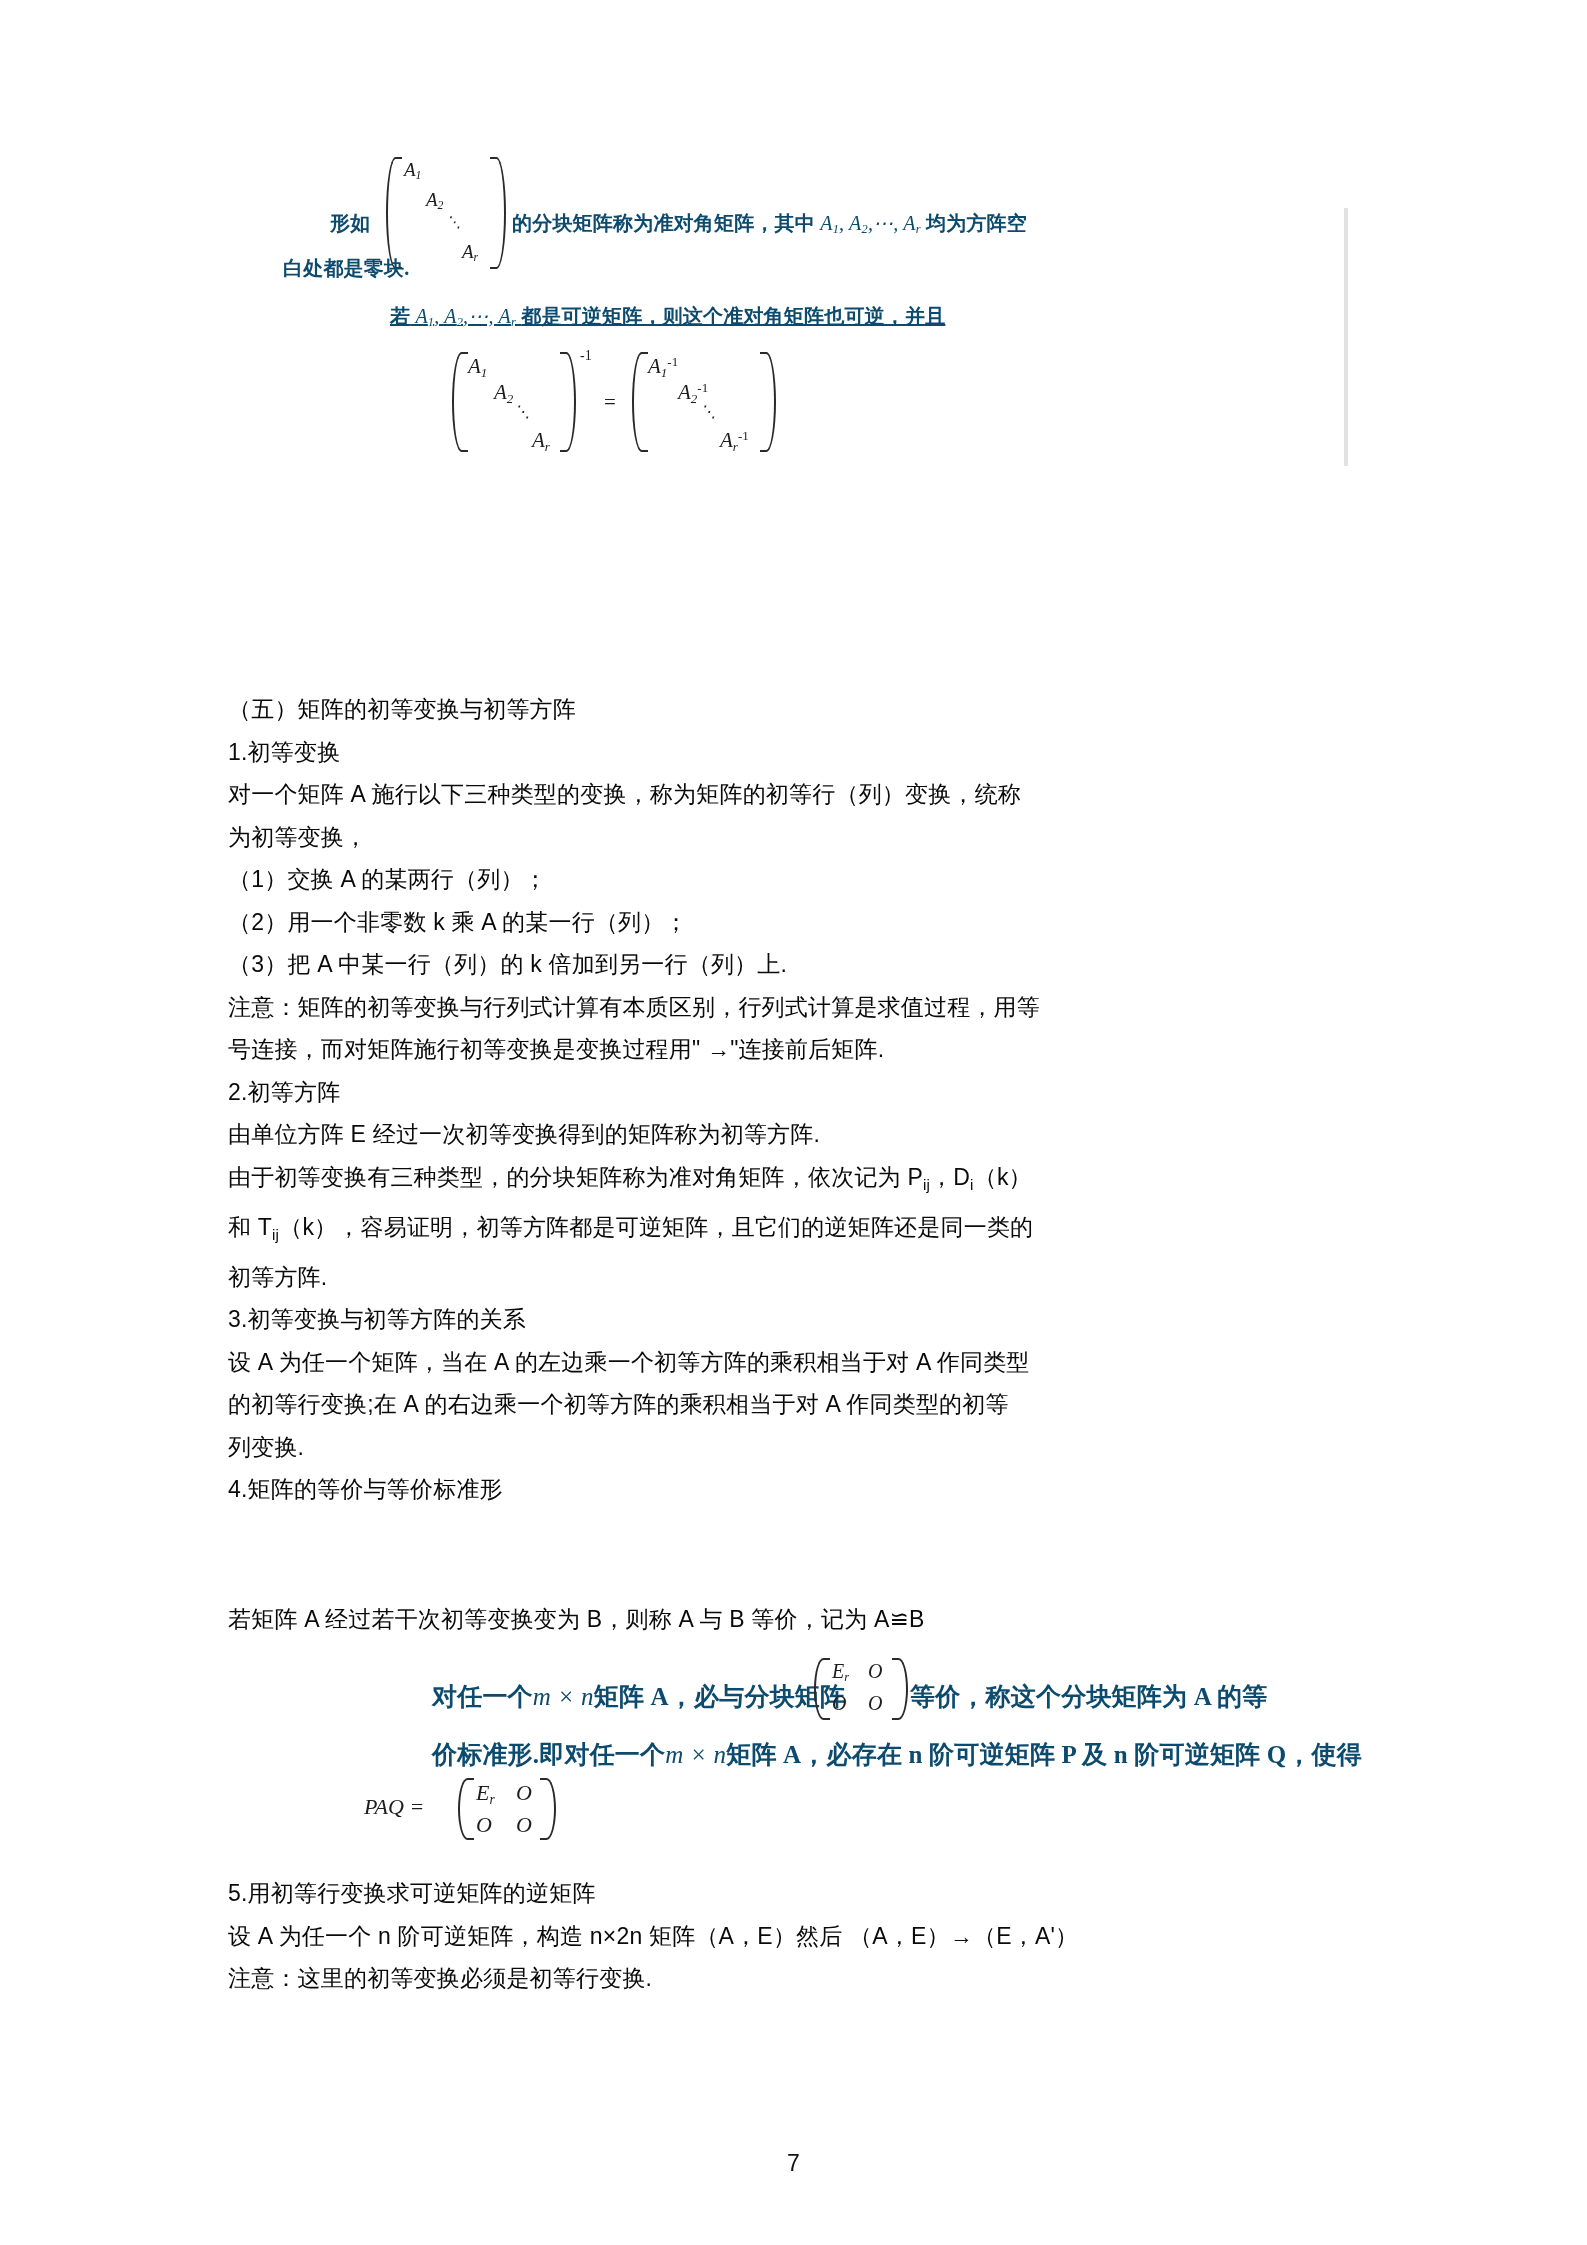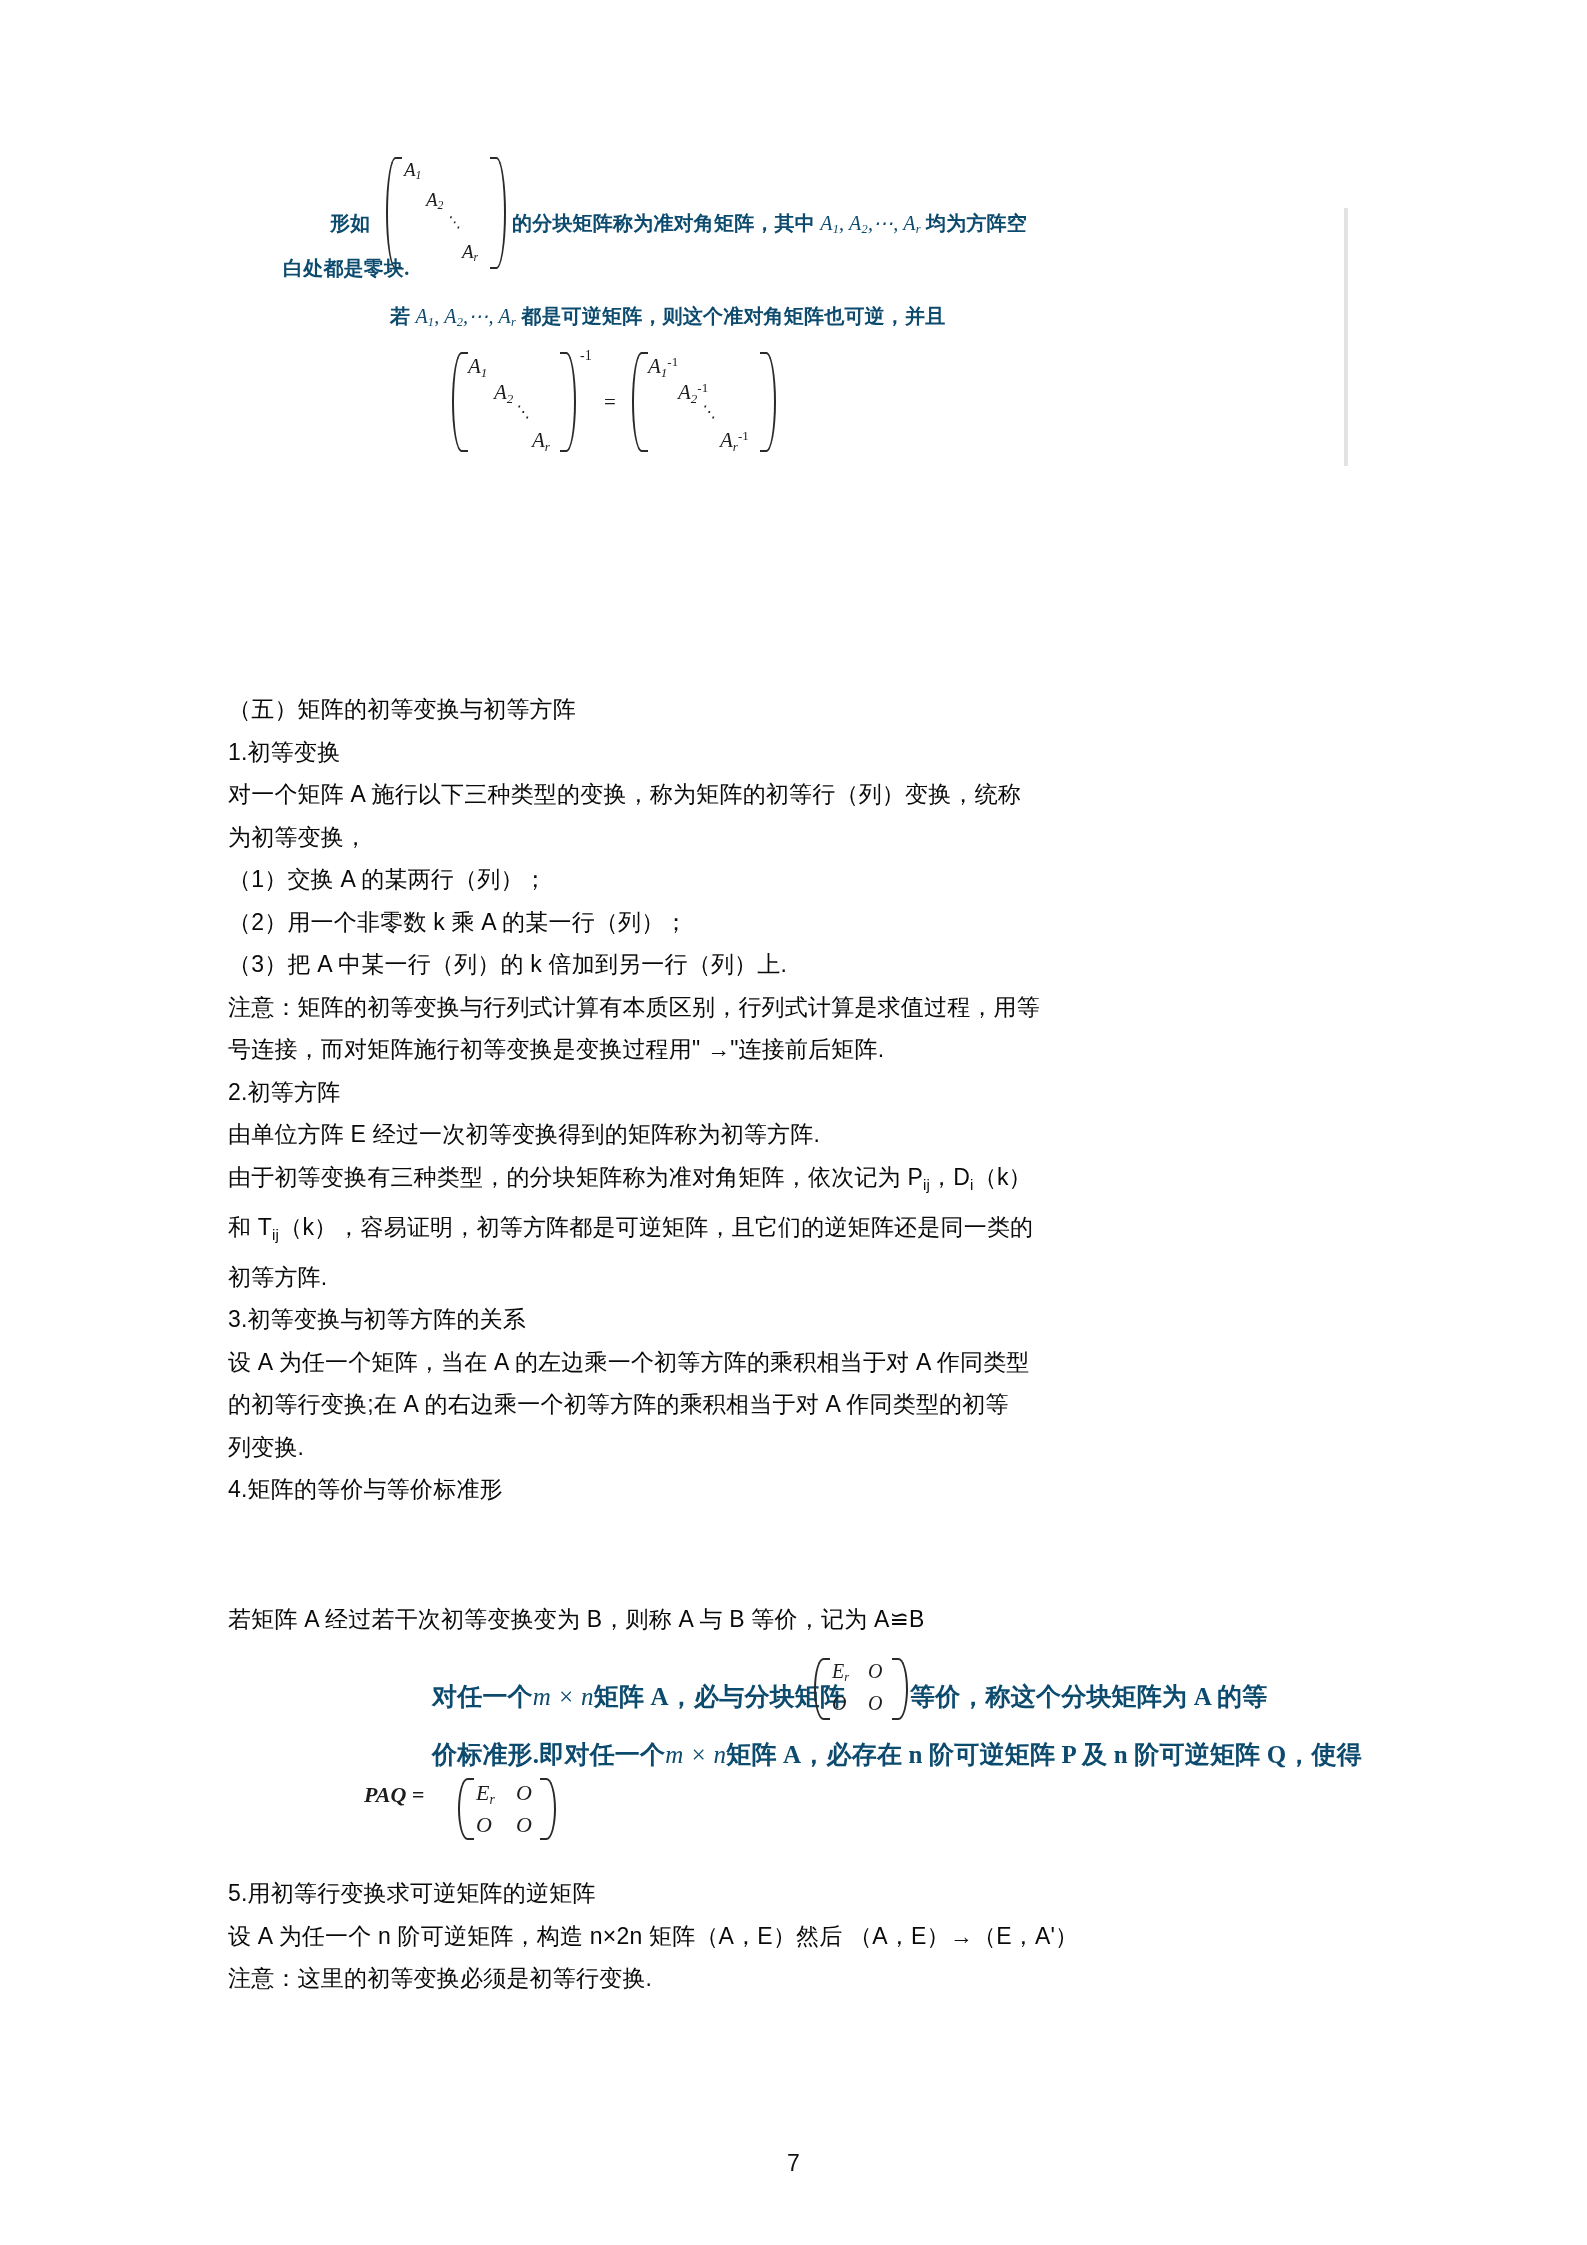--- a/index.html
+++ b/index.html
@@ -133,21 +133,21 @@
 
     <div class="scan-line" style="position:absolute; left:182px; top:30px;">
       <span>的分块矩阵称为准对角矩阵，其中</span><span class="mathit"> A<span class="sub">1</span>, A<span class="sub">2</span>,⋯, A<span class="sub">r</span> </span><span>均为方阵空</span>
     </div>
   </div>
 
   <div class="figure-block scan-line" style="left:283px; top:255px;">
     <span>白处都是零块.</span>
   </div>
 
-  <div class="figure-block scan-line" style="left:390px; top:303px;">
+  <div class="figure-block scan-line" style="left:390px; top:303px;text-decoration:underline;">
     <span>若</span><span class="mathit"> A<span class="sub">1</span>, A<span class="sub">2</span>,⋯, A<span class="sub">r</span> </span><span>都是可逆矩阵，则这个准对角矩阵也可逆，并且</span>
   </div>
 
   <div class="figure-block" style="left:452px; top:352px; width:260px; height:110px; font-size:21px;">
 
     <div class="matrix" style="position:absolute; left:16px; top:0px; width:92px; height:100px;">
       <span class="paren-l"></span>
       <span class="paren-r"></span>
       <span class="mcell" style="position:absolute; left:0px;  top:2px;">A<span class="sub">1</span></span>
       <span class="mcell" style="position:absolute; left:26px; top:28px;">A<span class="sub">2</span></span>
@@ -214,21 +214,21 @@
     <div class="scan-line scan-small" style="position:absolute; left:478px; top:20px;">
       <span>等价，称这个分块矩阵为 A 的等</span>
     </div>
 
     <div class="scan-line scan-small" style="position:absolute; left:0px; top:78px;">
       <span>价标准形.即对任一个</span><span class="mathit">m × n</span><span>矩阵 A，必存在 n 阶可逆矩阵 P 及 n 阶可逆矩阵 Q，使得</span>
     </div>
   </div>
 
   <div class="figure-block" style="left:364px; top:1778px; width:200px; height:70px; font-size:22px;">
-    <span class="mcell" style="position:absolute; left:0px; top:4px;font-weight:bold;">PAQ =</span>
+    <span class="mcell" style="position:absolute; left:0px; top:16px;">PAQ =</span>
     <div class="matrix" style="position:absolute; left:110px; top:0px; width:66px; height:62px;">
       <span class="paren-l"></span>
       <span class="paren-r"></span>
       <span class="mcell" style="position:absolute; left:2px;  top:2px;">E<span class="sub">r</span></span>
       <span class="mcell" style="position:absolute; left:42px; top:2px;">O</span>
       <span class="mcell" style="position:absolute; left:2px;  top:34px;">O</span>
       <span class="mcell" style="position:absolute; left:42px; top:34px;">O</span>
     </div>
   </div>
 

